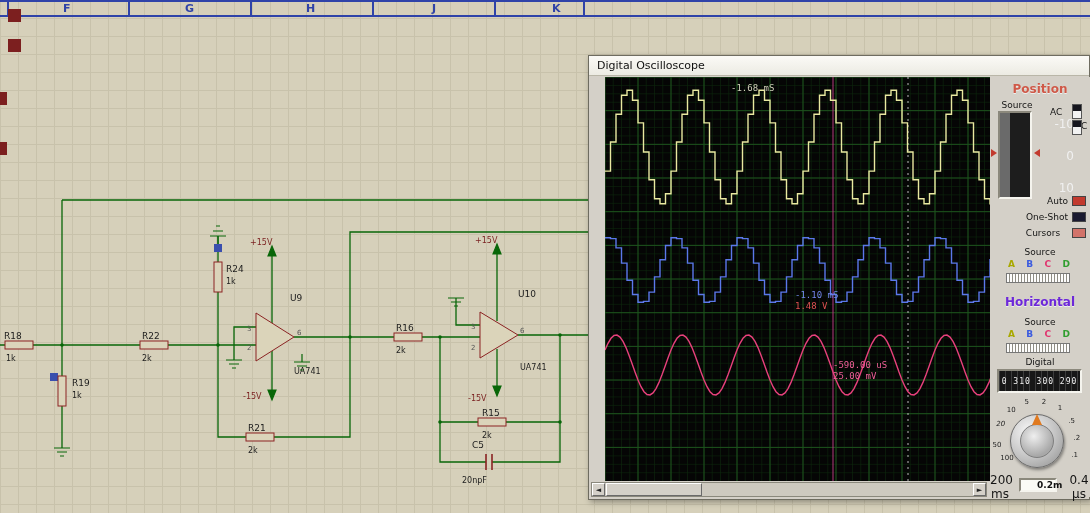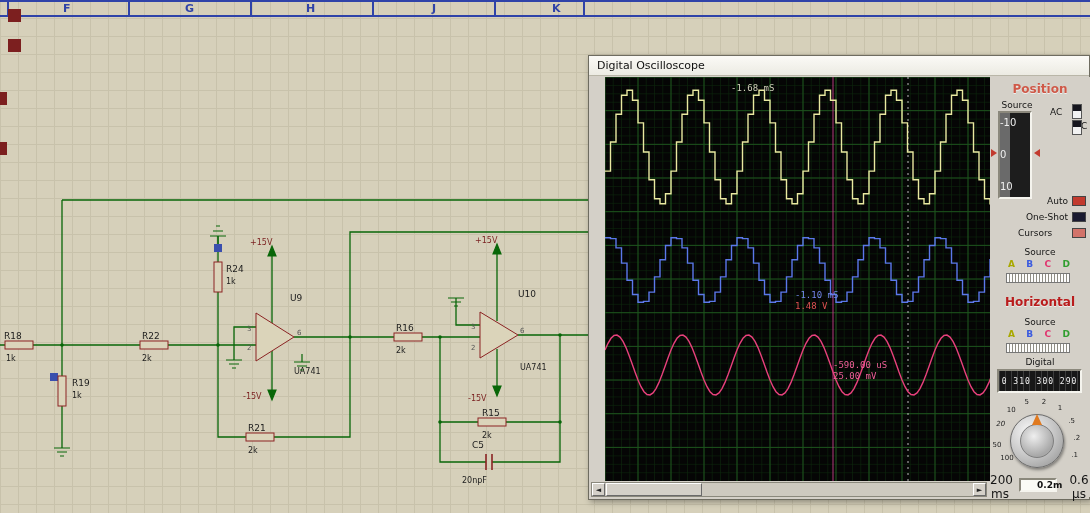--- a/index.html
+++ b/index.html
@@ -58,40 +58,40 @@
     position:absolute; left:14px; top:0px; width:96px; height:13px;
     background:#d4d0c8; border:1px solid; border-color:#ffffff #6a6a6a #6a6a6a #ffffff;
   }
   .panel {
     position:absolute; left:401px; top:21px; width:100px; height:420px;
     background:#d4d0c8; font-size:9px; color:#141414;
   }
   .panel .lbl { position:absolute; font-size:9px; color:#141414; }
   .ptitle { position:absolute; width:100%; text-align:center; font-size:12px; font-weight:bold; }
   .ptitle.trig  { top:5px;  color:#cf5948; text-shadow:0 1px 0 #eee; }
-  .ptitle.horiz { top:218px; color:#b91c1c; text-shadow:0 1px 0 #eee; }
+  .ptitle.horiz { top:218px; color:#6d28d9; text-shadow:0 1px 0 #eee; }
   .level-lbl { left:4px; top:23px; width:46px; text-align:center; }
   .meter {
     position:absolute; left:8px; top:34px; width:34px; height:88px;
     background:linear-gradient(90deg,#6a6a6a 0 10px,#1d1d1d 10px);
     border:2px solid; border-color:#8b887c #f5f4ee #f5f4ee #8b887c;
   }
-  .meter span { position:absolute; width:100%; text-align:left; color:#f0f0f0; font-size:10px; }
+  .meter span { position:absolute; width:100%; text-align:right; color:#f0f0f0; font-size:12px;margin-left:44px; }
   .tri { position:absolute; width:0; height:0; }
   .tri-r { left:1px;  top:72px; border-top:4px solid transparent; border-bottom:4px solid transparent; border-left:6px solid #c23a2e; }
   .tri-l { left:44px; top:72px; border-top:4px solid transparent; border-bottom:4px solid transparent; border-right:6px solid #c23a2e; }
   .ac-lbl { left:60px; top:30px; } .dc-lbl { left:60px; top:44px;padding-left:24px; }
   .vtoggle {
     position:absolute; left:82px; width:10px; height:15px;
     border:1px solid #555; background:linear-gradient(180deg,#16161e 50%,#f2f2f2 50%);
   }
   .ac-tog { top:27px; } .dc-tog { top:43px; }
   .auto-lbl    { left:28px; top:119px; width:50px; text-align:right; }
   .oneshot-lbl { left:20px; top:135px; width:58px; text-align:right; }
-  .cursors-lbl { left:28px; top:151px; width:50px; text-align:left; }
+  .cursors-lbl { left:28px; top:151px; width:50px; text-align:center; }
   .lamp { position:absolute; left:82px; width:14px; height:10px; border:1px solid #444; }
   .auto-lamp { top:119px; } .oneshot-lamp { top:135px; } .cursors-lamp { top:151px; }
   .src1-lbl { left:0; top:170px; width:100%; text-align:center; }
   .src2-lbl { left:0; top:240px; width:100%; text-align:center; }
   .chrow { position:absolute; left:18px; width:62px; display:flex; justify-content:space-between; font-weight:bold; font-size:9px; }
   #channels1 { top:182px; } #channels2 { top:252px; }
   .hslider {
     position:absolute; left:16px; width:64px; height:10px;
     border:1px solid #777;
     background:repeating-linear-gradient(90deg,#fdfdfd 0 2px,#8f8d84 2px 3px);
@@ -450,17 +450,17 @@
     <div class="knob">
       <div class="knob-inner"></div>
       <div class="knob-pointer"></div>
     </div>
     <div class="range low">
       <div>200</div>
       <div>ms</div>
     </div>
     <div class="range-box">0.2m</div>
     <div class="range high">
-      <div>0.6</div>
+      <div>0.4</div>
       <div>μs</div>
     </div>
   </div>
 </div>
 
 </body></html>

